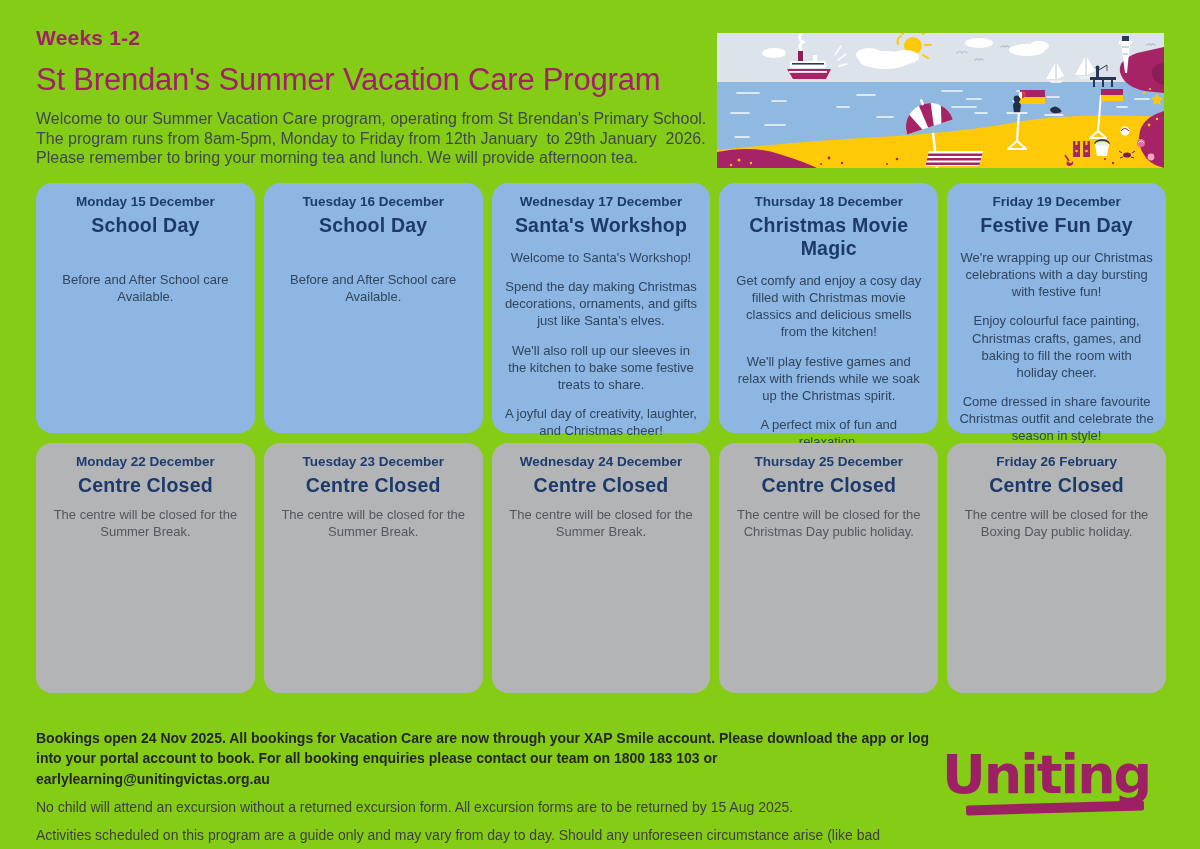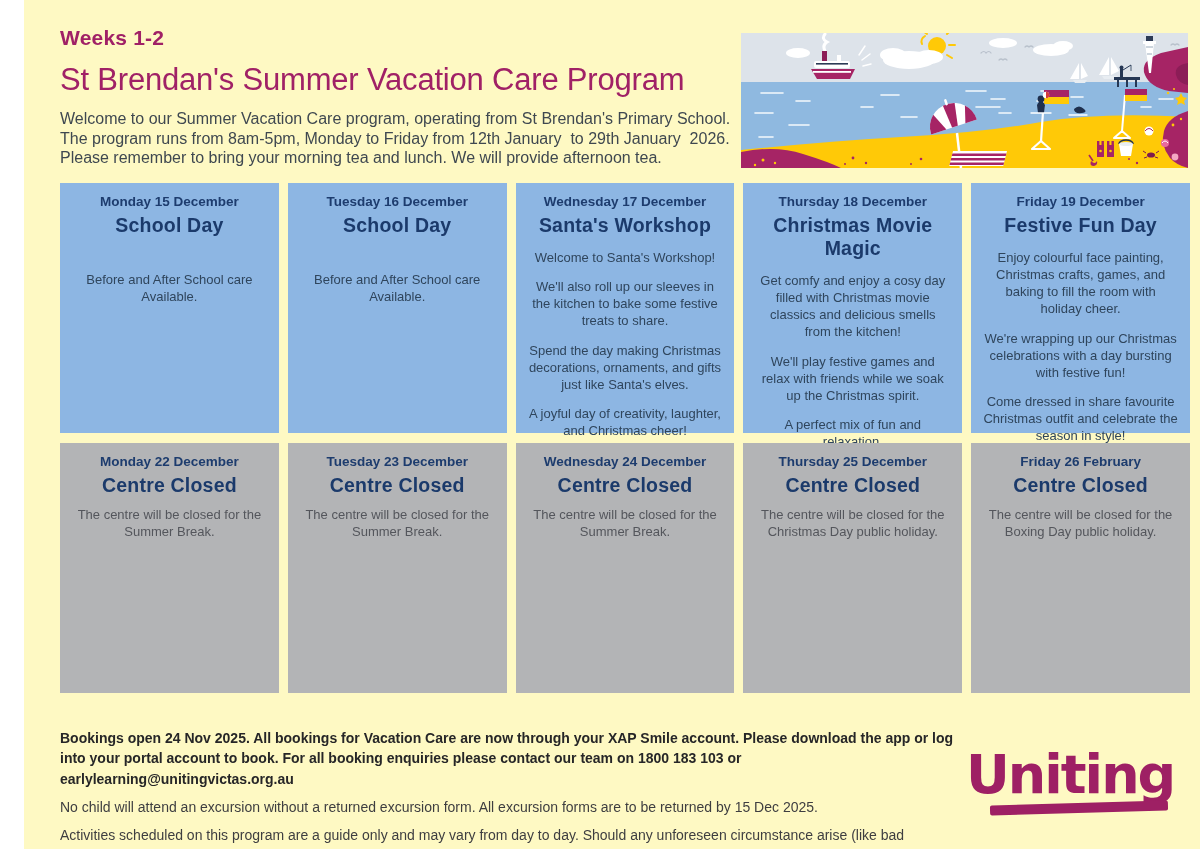--- a/index.html
+++ b/index.html
@@ -1,33 +1,33 @@
 <!DOCTYPE html>
 <html><head>
 <meta charset="utf-8">
 <style>
   html,body{margin:0;padding:0;background:#ffffff;}
   body{width:1200px;height:849px;position:relative;font-family:"Liberation Sans",sans-serif;overflow:hidden;}
-  .page{position:absolute;inset:0;background:#fef9c3;margin-left:24px;}
+  .page{position:absolute;inset:0;background:#84cc16;}
 
   
   .header{position:absolute;left:36px;top:26px;width:690px;}
   .week-label{font-size:21px;font-weight:bold;color:#a02166;letter-spacing:.2px;}
   .page-title{margin:12px 0 0 0;font-size:31px;font-weight:normal;color:#a02166;letter-spacing:-.2px;}
   .intro{margin-top:11px;color:#3f4850;font-size:16px;line-height:19.5px;}
   .intro div{white-space:pre-wrap;}
 
   
   .hero{position:absolute;left:717px;top:33px;width:447px;height:135px;}
   .hero svg{display:block;}
 
   
   .grid{position:absolute;left:36px;top:183px;width:1130px;display:grid;
         grid-template-columns:repeat(5,1fr);grid-auto-rows:250px;column-gap:9px;row-gap:10px;}
-  .card{box-sizing:border-box;padding:11px 12px 10px;text-align:center;}
+  .card{box-sizing:border-box;padding:11px 12px 10px;text-align:center;border-radius:16px;}
   .card.blue{background:#8db6e3;}
   .card.gray{background:#b3b4b6;}
   .card .date{font-size:13.5px;font-weight:bold;color:#1d3c6e;line-height:1.25;}
   .card .card-title{margin:3px 0 0 0;font-size:19.5px;font-weight:bold;color:#1b3a6b;letter-spacing:.2px;}
   .card .body p{margin:12px 0 0 0;font-size:13px;line-height:1.32;}
   .card.blue .body p{color:#2f455c;}
   .card.gray .body p{color:#54565c;}
   .card .body.push{margin-top:34px;}
   .card.gray .body p{margin-top:9px;}
 
@@ -267,43 +267,43 @@
       <div class="body push">
         <p>Before and After School care Available.</p>
       </div>
     </section>
 
     <section class="card blue">
       <div class="date">Wednesday 17 December</div>
       <h2 class="card-title">Santa's Workshop</h2>
       <div class="body">
         <p>Welcome to Santa's Workshop!</p>
+        <p>Spend the day making Christmas decorations, ornaments, and gifts just like Santa's elves.</p>
         <p>We'll also roll up our sleeves in the kitchen to bake some festive treats to share.</p>
-        <p>Spend the day making Christmas decorations, ornaments, and gifts just like Santa's elves.</p>
         <p>A joyful day of creativity, laughter, and Christmas cheer!</p>
       </div>
     </section>
 
     <section class="card blue">
       <div class="date">Thursday 18 December</div>
       <h2 class="card-title">Christmas Movie Magic</h2>
       <div class="body">
         <p>Get comfy and enjoy a cosy day filled with Christmas movie classics and delicious smells from the kitchen!</p>
         <p>We'll play festive games and relax with friends while we soak up the Christmas spirit.</p>
         <p>A perfect mix of fun and relaxation.</p>
         <p>Don't Forget your PJ's!</p>
       </div>
     </section>
 
     <section class="card blue">
       <div class="date">Friday 19 December</div>
       <h2 class="card-title">Festive Fun Day</h2>
       <div class="body">
+        <p>We're wrapping up our Christmas celebrations with a day bursting with festive fun!</p>
         <p>Enjoy colourful face painting, Christmas crafts, games, and baking to fill the room with holiday cheer.</p>
-        <p>We're wrapping up our Christmas celebrations with a day bursting with festive fun!</p>
         <p>Come dressed in share favourite Christmas outfit and celebrate the season in style!</p>
       </div>
     </section>
 
     <section class="card gray">
       <div class="date">Monday 22 December</div>
       <h2 class="card-title">Centre Closed</h2>
       <div class="body">
         <p>The centre will be closed for the Summer Break.</p>
       </div>
@@ -338,21 +338,21 @@
       <h2 class="card-title">Centre Closed</h2>
       <div class="body">
         <p>The centre will be closed for the Boxing Day public holiday.</p>
       </div>
     </section>
 
   </div>
 
   <div class="footer-notes">
     <p class="strong">Bookings open 24 Nov 2025. All bookings for Vacation Care are now through your XAP Smile account. Please download the app or log into your portal account to book. For all booking enquiries please contact our team on 1800 183 103 or earlylearning@unitingvictas.org.au</p>
-    <p>No child will attend an excursion without a returned excursion form. All excursion forms are to be returned by 15 Dec 2025.</p>
+    <p>No child will attend an excursion without a returned excursion form. All excursion forms are to be returned by 15 Aug 2025.</p>
     <p>Activities scheduled on this program are a guide only and may vary from day to day. Should any unforeseen circumstance arise (like bad weather) activities, excursions, and incursions may be cancelled.</p>
   </div>
 
   <div class="logo">
     <svg width="230" height="92" viewBox="0 0 230 92">
       <text x="2" y="60" font-family="'DejaVu Sans', sans-serif" font-size="54" font-weight="bold" fill="#9e2064" letter-spacing="-2">Uniting</text>
       <rect x="26" y="70" width="178" height="10" rx="2" fill="#9e2064" transform="rotate(-1.6 115 75)"></rect>
     </svg>
   </div>
 

